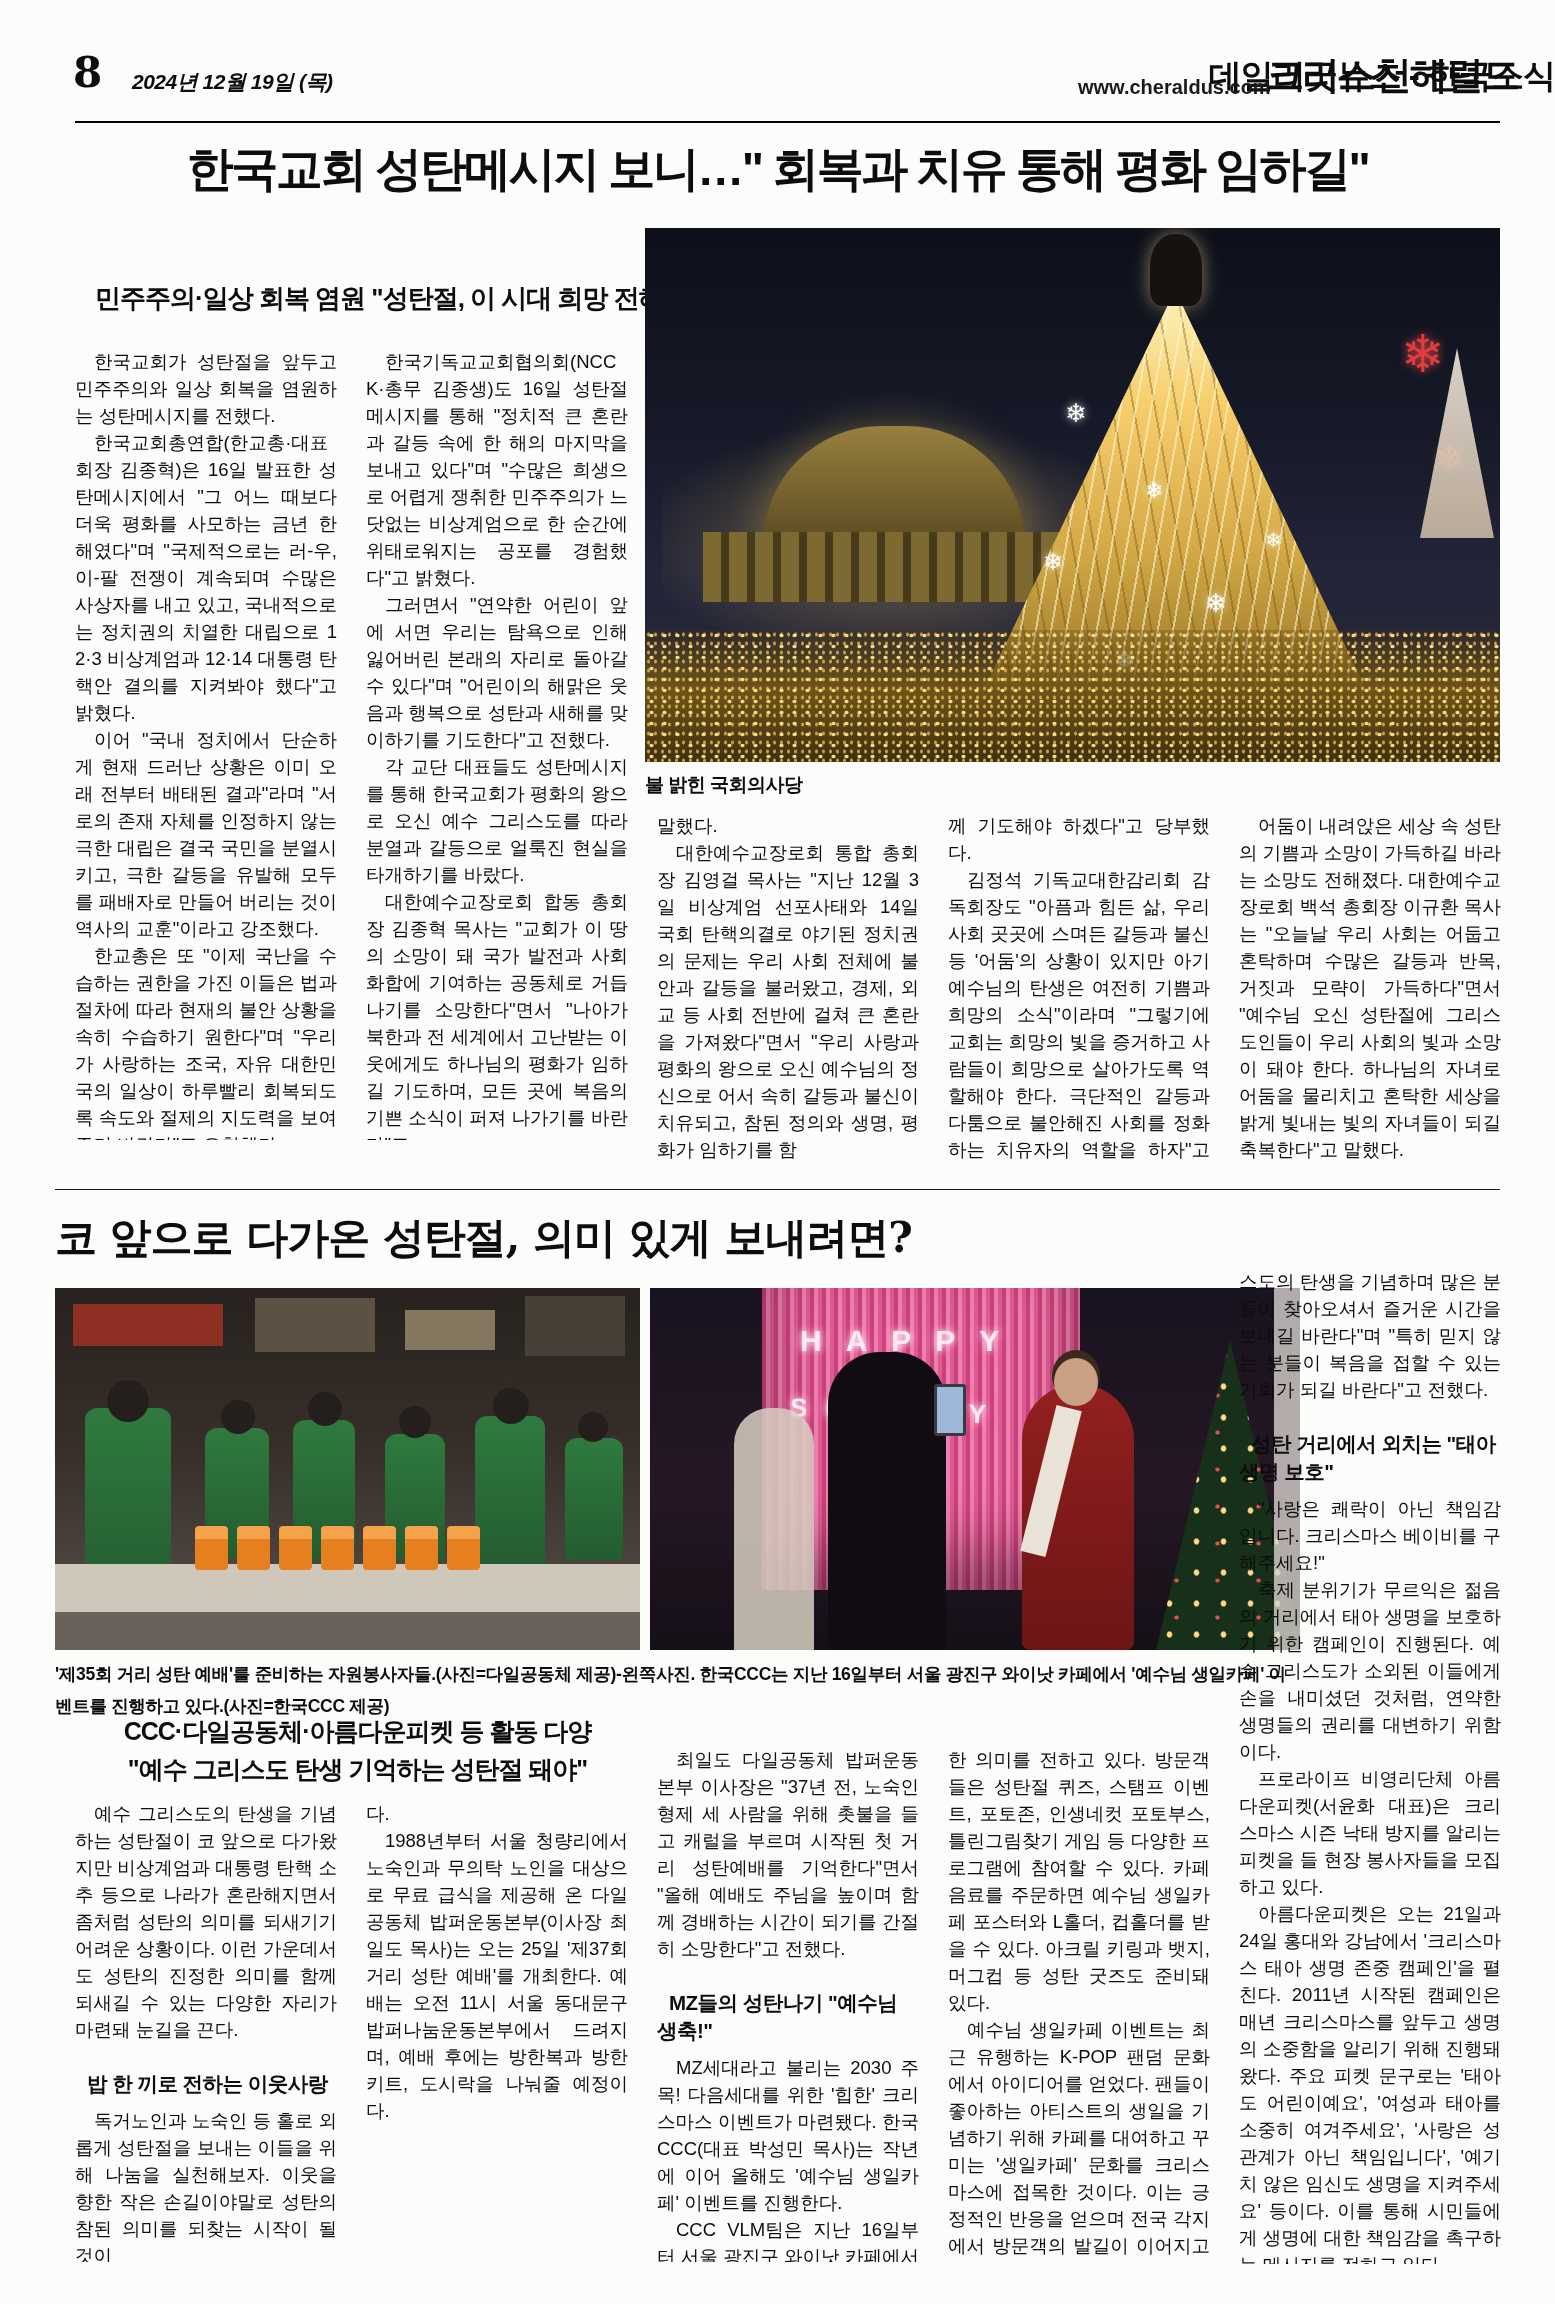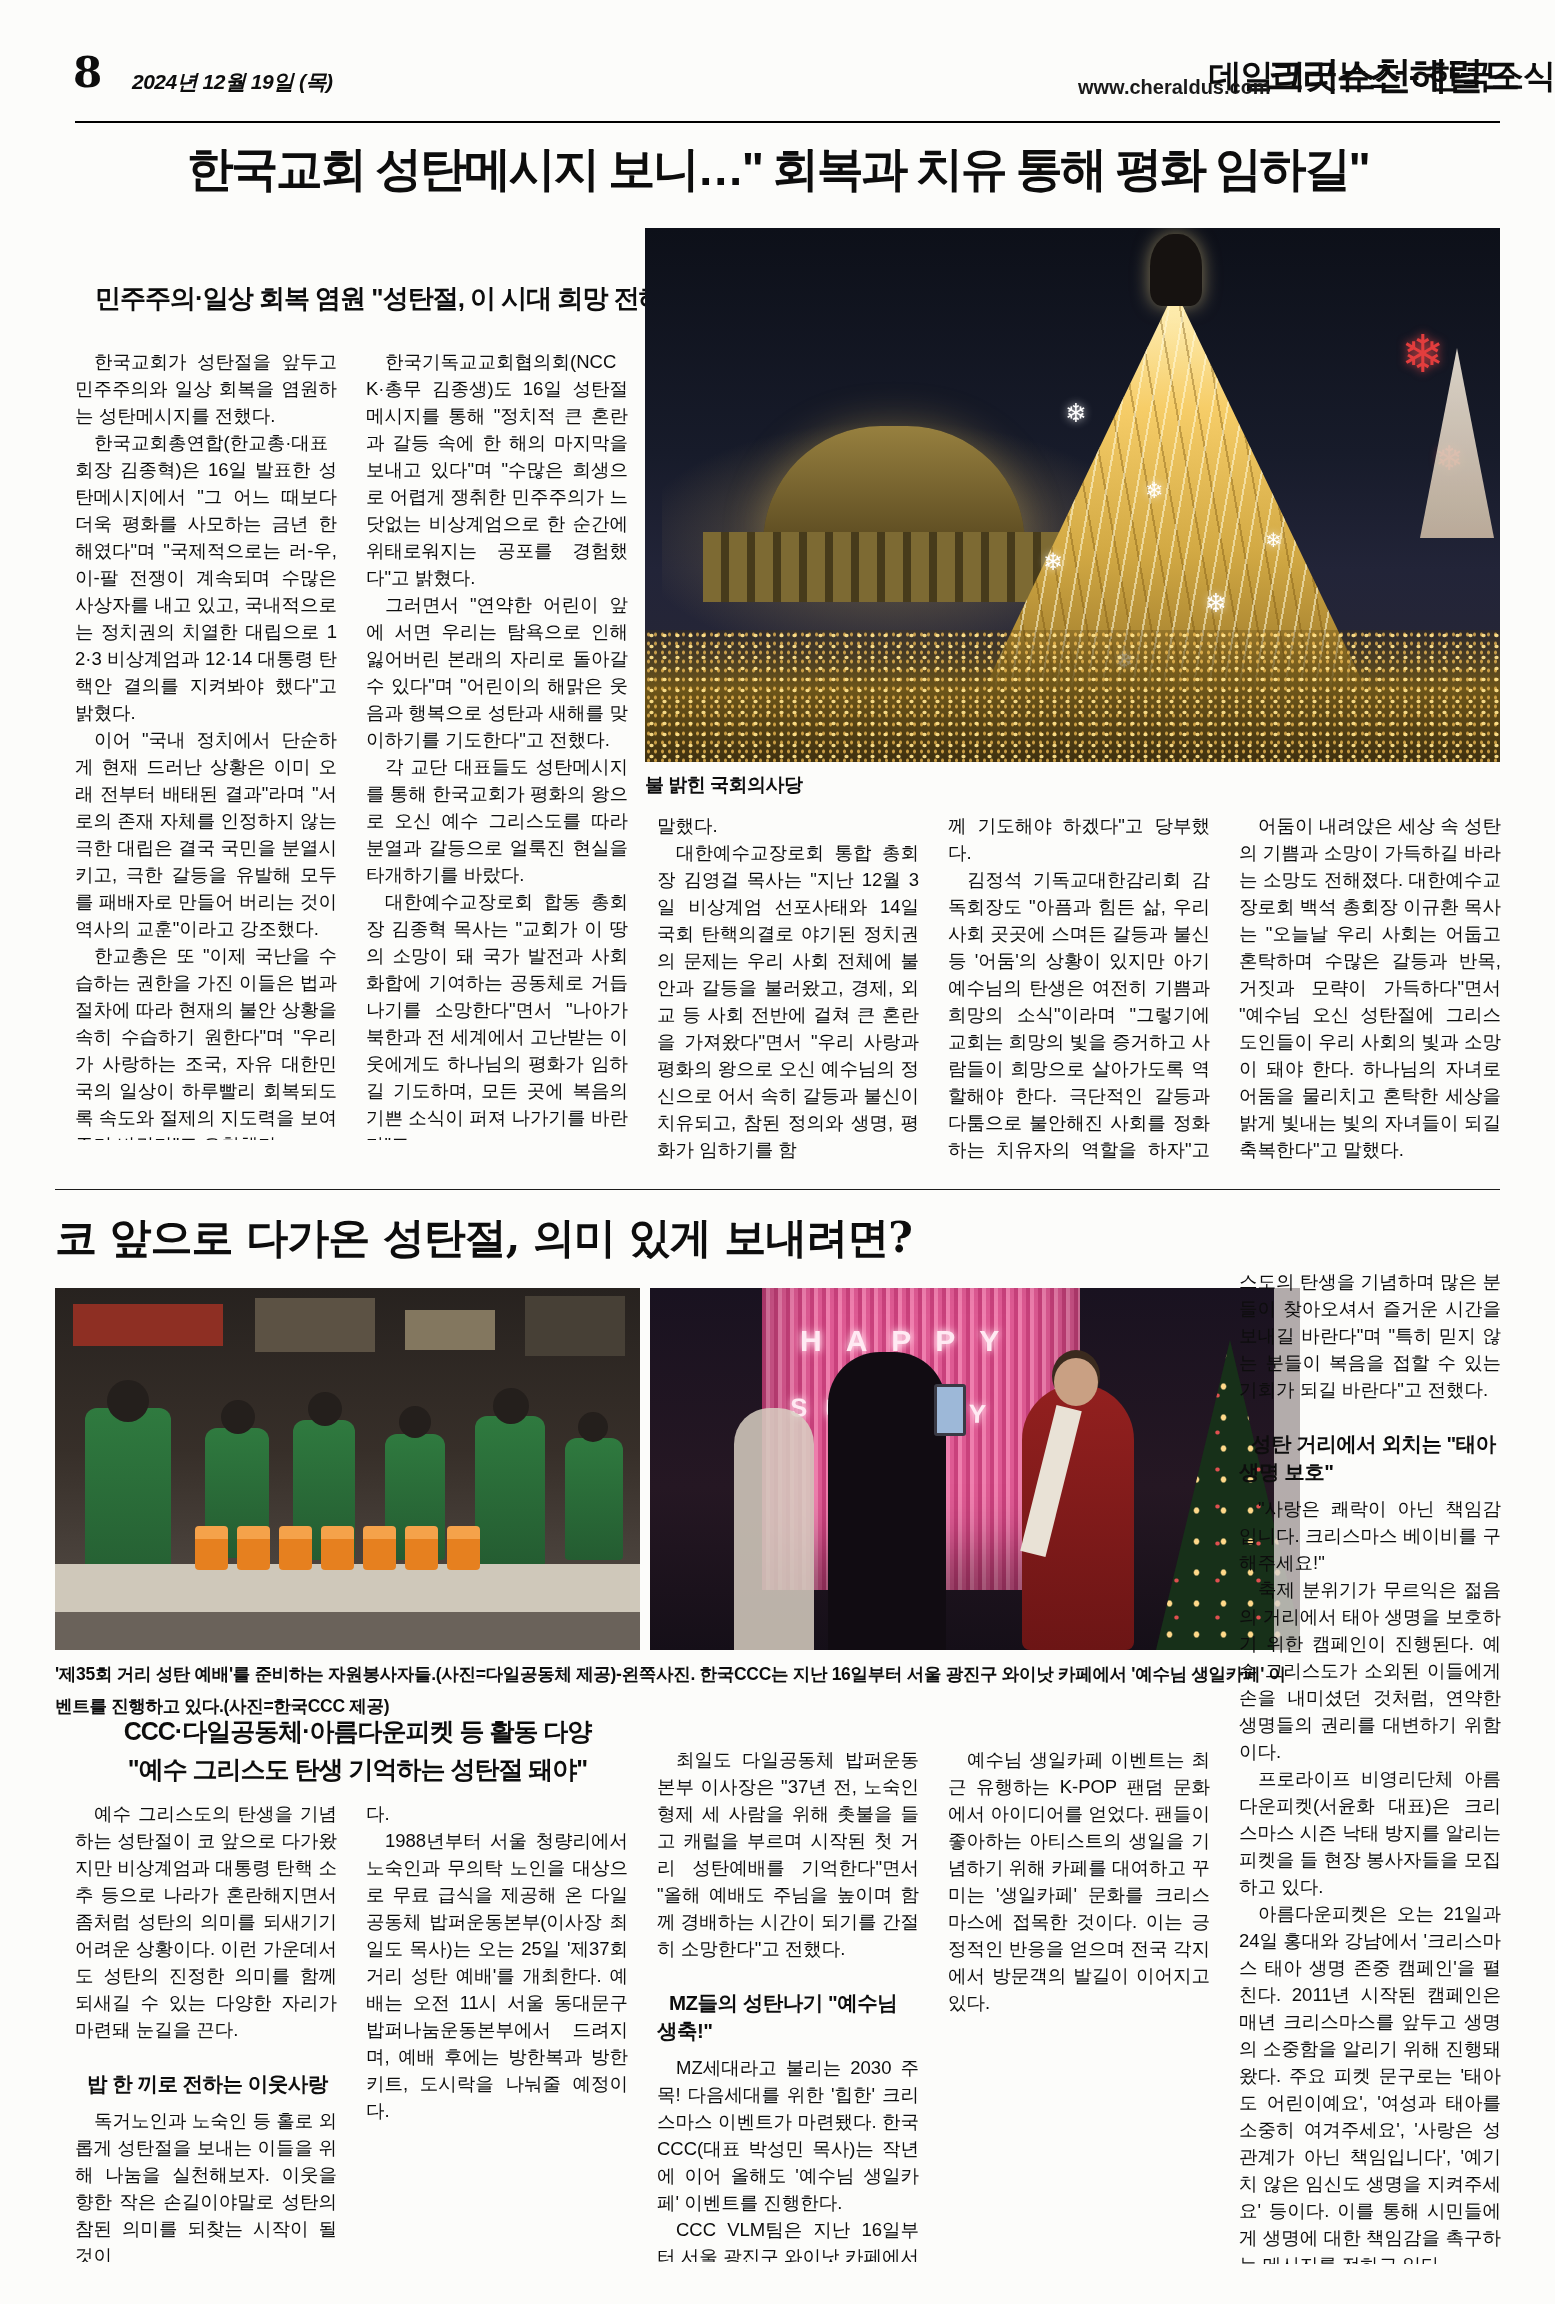--- a/index.html
+++ b/index.html
@@ -233,20 +233,21 @@
     <p class="para cont">다.</p>
     <p class="para">1988년부터 서울 청량리에서 노숙인과 무의탁 노인을 대상으로 무료 급식을 제공해 온 다일공동체 밥퍼운동본부(이사장 최일도 목사)는 오는 25일 '제37회 거리 성탄 예배'를 개최한다. 예배는 오전 11시 서울 동대문구 밥퍼나눔운동본부에서 드려지며, 예배 후에는 방한복과 방한키트, 도시락을 나눠줄 예정이다.</p>
   </div>
 <div class="col a2c3">
     <p class="para">최일도 다일공동체 밥퍼운동본부 이사장은 "37년 전, 노숙인 형제 세 사람을 위해 촛불을 들고 캐럴을 부르며 시작된 첫 거리 성탄예배를 기억한다"면서 "올해 예배도 주님을 높이며 함께 경배하는 시간이 되기를 간절히 소망한다"고 전했다.</p>
     <p class="col-subhead">MZ들의 성탄나기 "예수님 생축!"</p>
     <p class="para">MZ세대라고 불리는 2030 주목! 다음세대를 위한 '힙한' 크리스마스 이벤트가 마련됐다. 한국CCC(대표 박성민 목사)는 작년에 이어 올해도 '예수님 생일카페' 이벤트를 진행한다.</p>
     <p class="para">CCC VLM팀은 지난 16일부터 서울 광진구 와이낫 카페에서 크리스마스 행사를 열고 성탄의 진정</p>
   </div>
 <div class="col a2c4">
+    <p class="para cont">한 의미를 전하고 있다. 방문객들은 성탄절 퀴즈, 스탬프 이벤트, 포토존, 인생네컷 포토부스, 틀린그림찾기 게임 등 다양한 프로그램에 참여할 수 있다. 카페 음료를 주문하면 예수님 생일카페 포스터와 L홀더, 컵홀더를 받을 수 있다. 아크릴 키링과 뱃지, 머그컵 등 성탄 굿즈도 준비돼 있다.</p>
     <p class="para">예수님 생일카페 이벤트는 최근 유행하는 K-POP 팬덤 문화에서 아이디어를 얻었다. 팬들이 좋아하는 아티스트의 생일을 기념하기 위해 카페를 대여하고 꾸미는 '생일카페' 문화를 크리스마스에 접목한 것이다. 이는 긍정적인 반응을 얻으며 전국 각지에서 방문객의 발길이 이어지고 있다.</p>
   </div>
 <div class="col a2c5">
     <p class="para cont">스도의 탄생을 기념하며 많은 분들이 찾아오셔서 즐거운 시간을 보내길 바란다"며 "특히 믿지 않는 분들이 복음을 접할 수 있는 기회가 되길 바란다"고 전했다.</p>
     <p class="col-subhead">성탄 거리에서 외치는 "태아생명 보호"</p>
     <p class="para">"사랑은 쾌락이 아닌 책임감입니다. 크리스마스 베이비를 구해주세요!"</p>
     <p class="para">축제 분위기가 무르익은 젊음의 거리에서 태아 생명을 보호하기 위한 캠페인이 진행된다. 예수 그리스도가 소외된 이들에게 손을 내미셨던 것처럼, 연약한 생명들의 권리를 대변하기 위함이다.</p>
     <p class="para">프로라이프 비영리단체 아름다운피켓(서윤화 대표)은 크리스마스 시즌 낙태 방지를 알리는 피켓을 들 현장 봉사자들을 모집하고 있다.</p>
     <p class="para">아름다운피켓은 오는 21일과 24일 홍대와 강남에서 '크리스마스 태아 생명 존중 캠페인'을 펼친다. 2011년 시작된 캠페인은 매년 크리스마스를 앞두고 생명의 소중함을 알리기 위해 진행돼왔다. 주요 피켓 문구로는 '태아도 어린이예요', '여성과 태아를 소중히 여겨주세요', '사랑은 성관계가 아닌 책임입니다', '예기치 않은 임신도 생명을 지켜주세요' 등이다. 이를 통해 시민들에게 생명에 대한 책임감을 촉구하는 메시지를 전하고 있다.</p>
   </div>

